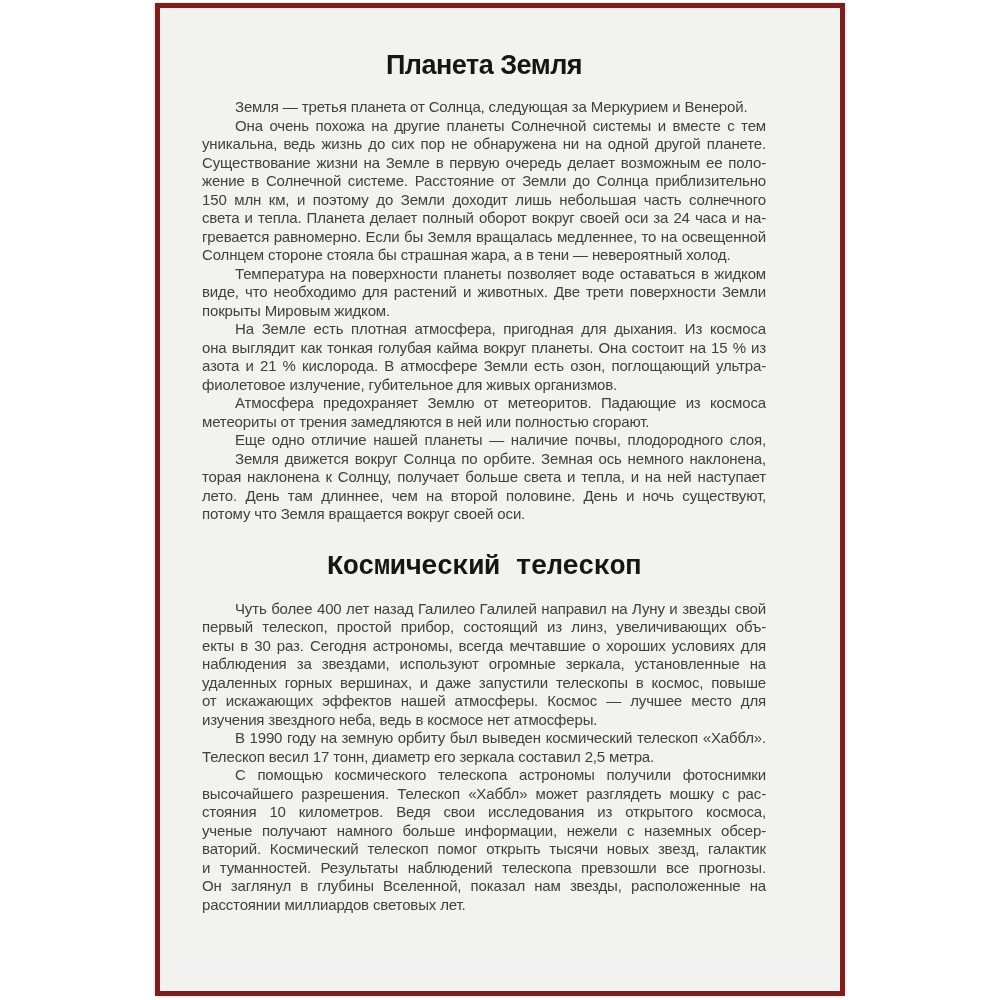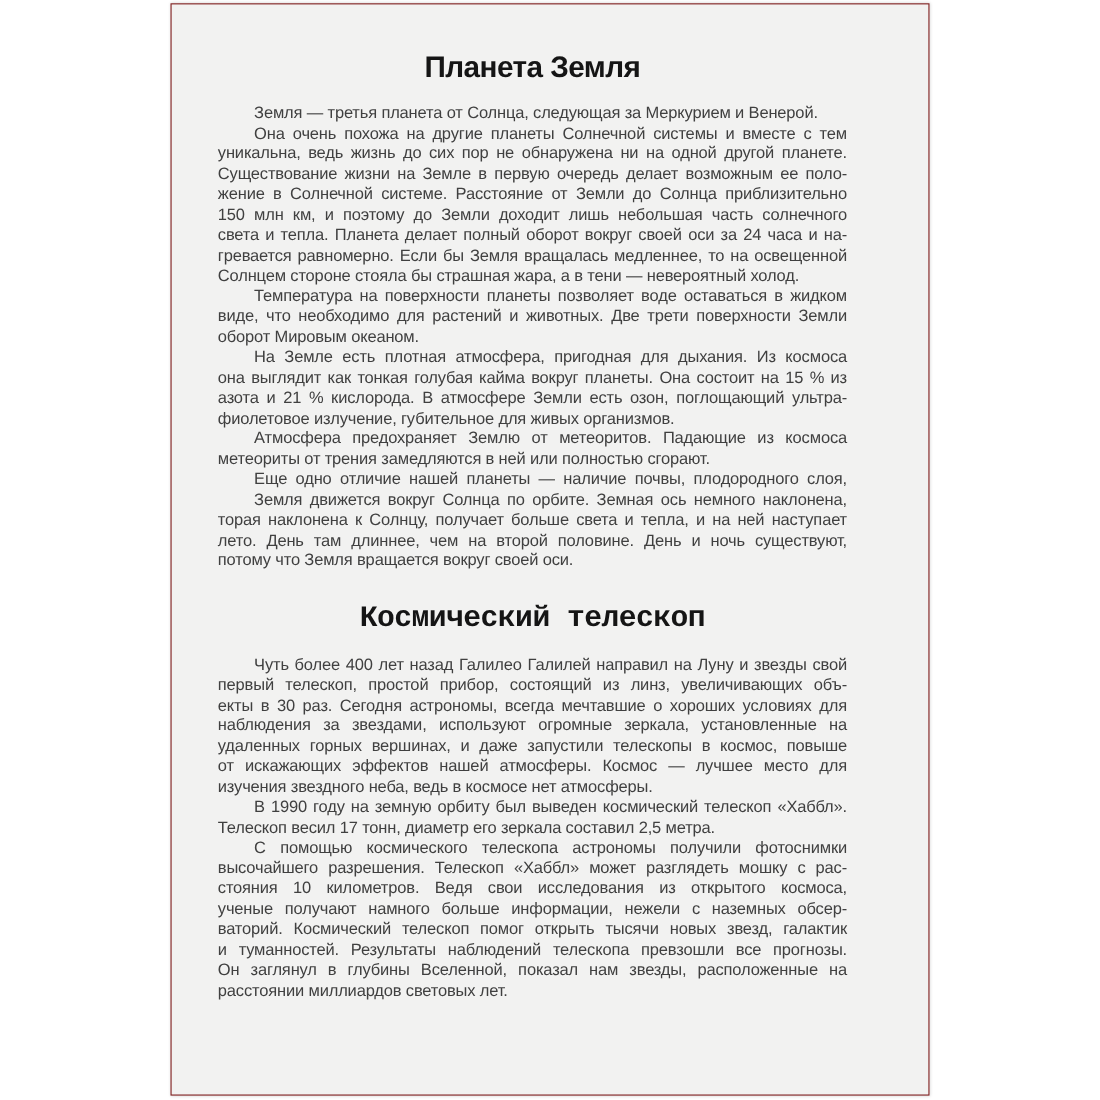--- a/index.html
+++ b/index.html
@@ -10,21 +10,21 @@
     height: 1000px;
     overflow: hidden;
     font-family: "Liberation Sans", "DejaVu Sans", sans-serif;
   }
   .paper {
     box-sizing: border-box;
     width: 690px;
     height: 993px;
     margin: 3px auto 0 auto;
     background: #f2f2f1;
-    border: 1px solid #7f1d1d;
+    border: 5px solid #7f1d1d;
     box-shadow: 0 0 3px rgba(0,0,0,0.18);
   }
   .content {
     box-sizing: border-box;
     padding: 42px 74px 0 42px;
     color: #1d1d1d;
   }
   .section-title {
     font-size: 27px;
     line-height: 30px;
@@ -72,21 +72,21 @@
         <div class="line">Существование жизни на Земле в первую очередь делает возможным ее поло-</div>
         <div class="line">жение в Солнечной системе. Расстояние от Земли до Солнца приблизительно</div>
         <div class="line">150 млн км, и поэтому до Земли доходит лишь небольшая часть солнечного</div>
         <div class="line">света и тепла. Планета делает полный оборот вокруг своей оси за 24 часа и на-</div>
         <div class="line">гревается равномерно. Если бы Земля вращалась медленнее, то на освещенной</div>
         <div class="line last">Солнцем стороне стояла бы страшная жара, а в тени — невероятный холод.</div>
       </div>
       <div class="para">
         <div class="line first">Температура на поверхности планеты позволяет воде оставаться в жидком</div>
         <div class="line">виде, что необходимо для растений и животных. Две трети поверхности Земли</div>
-        <div class="line last">оборот Мировым океаном.</div>
+        <div class="line last">покрыты Мировым жидком.</div>
       </div>
       <div class="para">
         <div class="line first">На Земле есть плотная атмосфера, пригодная для дыхания. Из космоса</div>
         <div class="line">она выглядит как тонкая голубая кайма вокруг планеты. Она состоит на 15 % из</div>
         <div class="line">азота и 21 % кислорода. В атмосфере Земли есть озон, поглощающий ультра-</div>
         <div class="line last">фиолетовое излучение, губительное для живых организмов.</div>
       </div>
       <div class="para">
         <div class="line first">Атмосфера предохраняет Землю от метеоритов. Падающие из космоса</div>
         <div class="line last">метеориты от трения замедляются в ней или полностью сгорают.</div>

